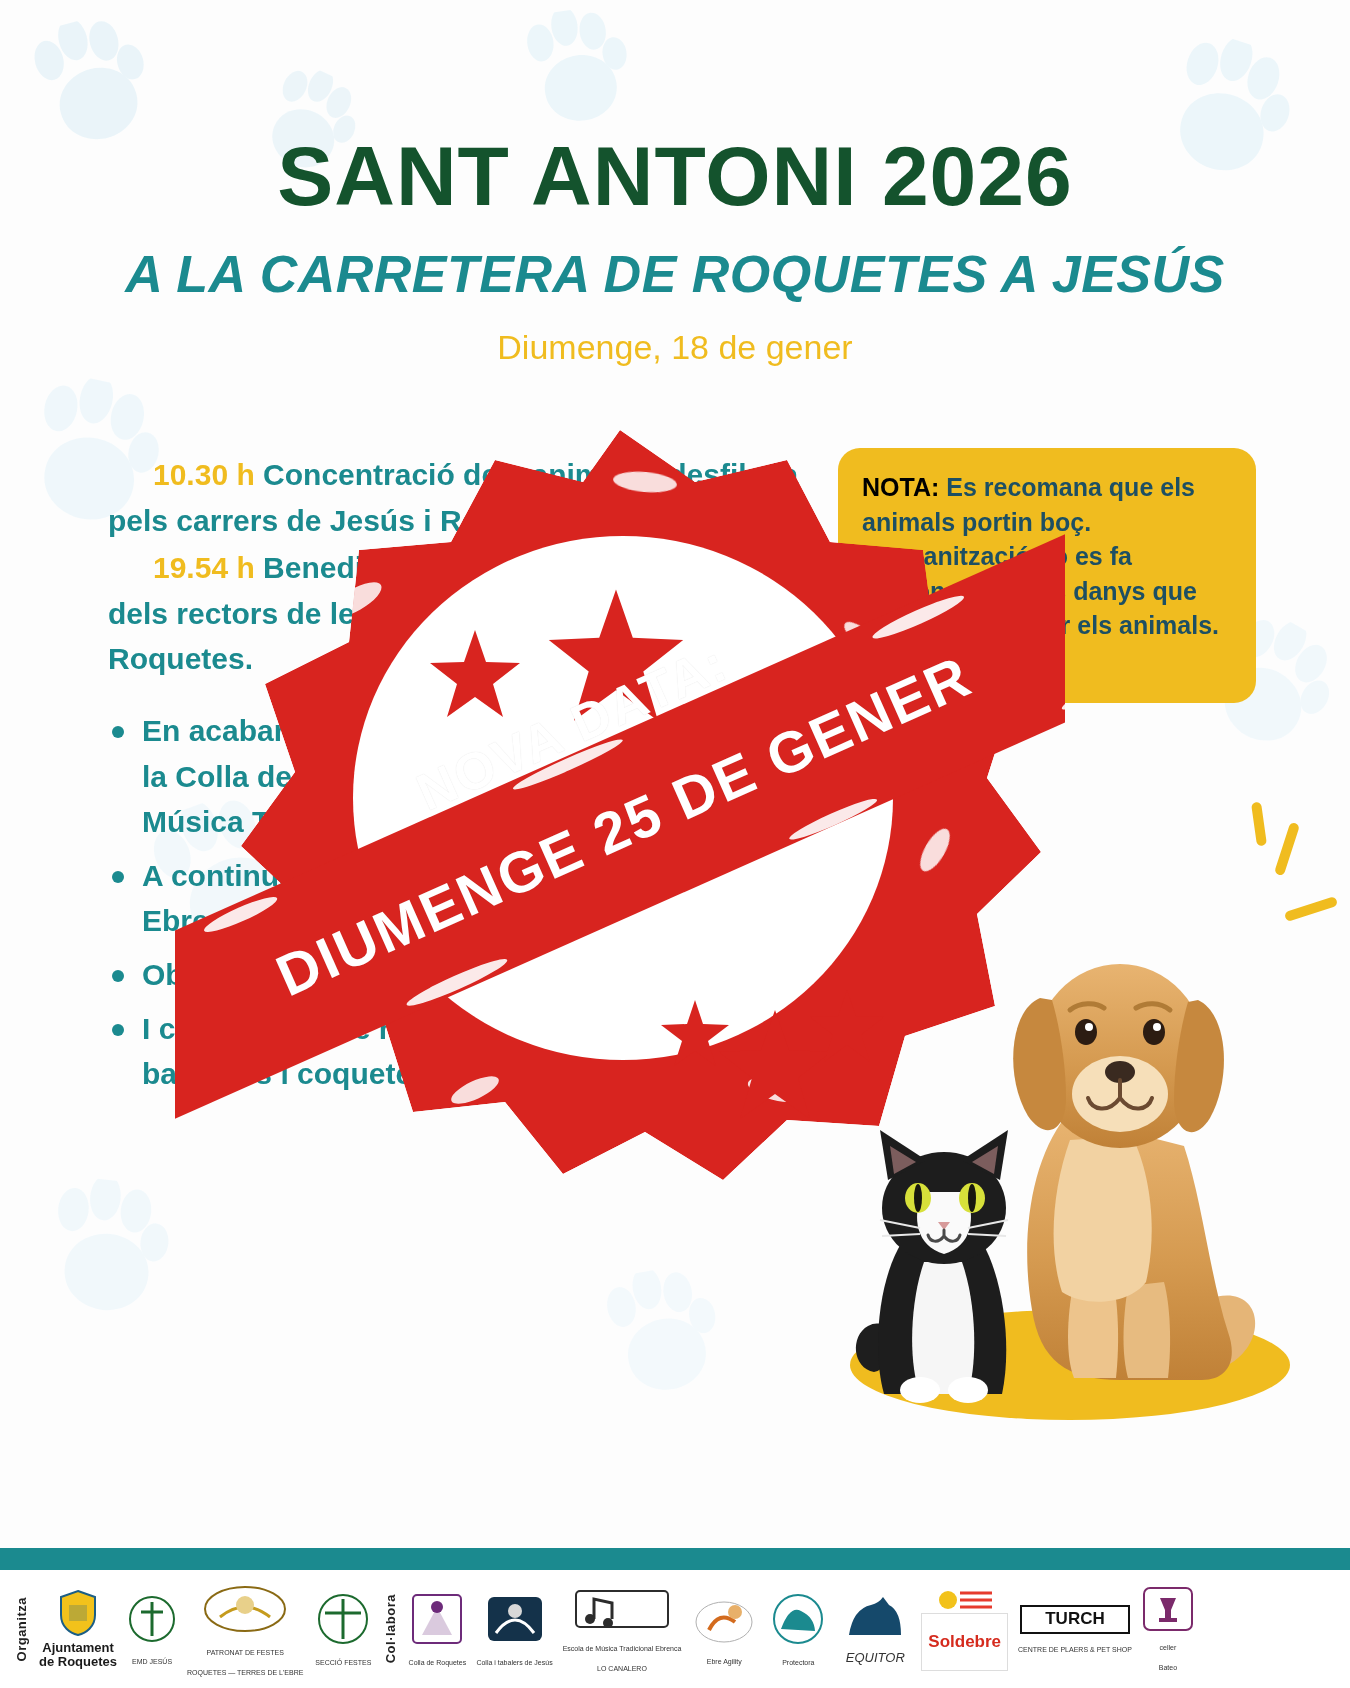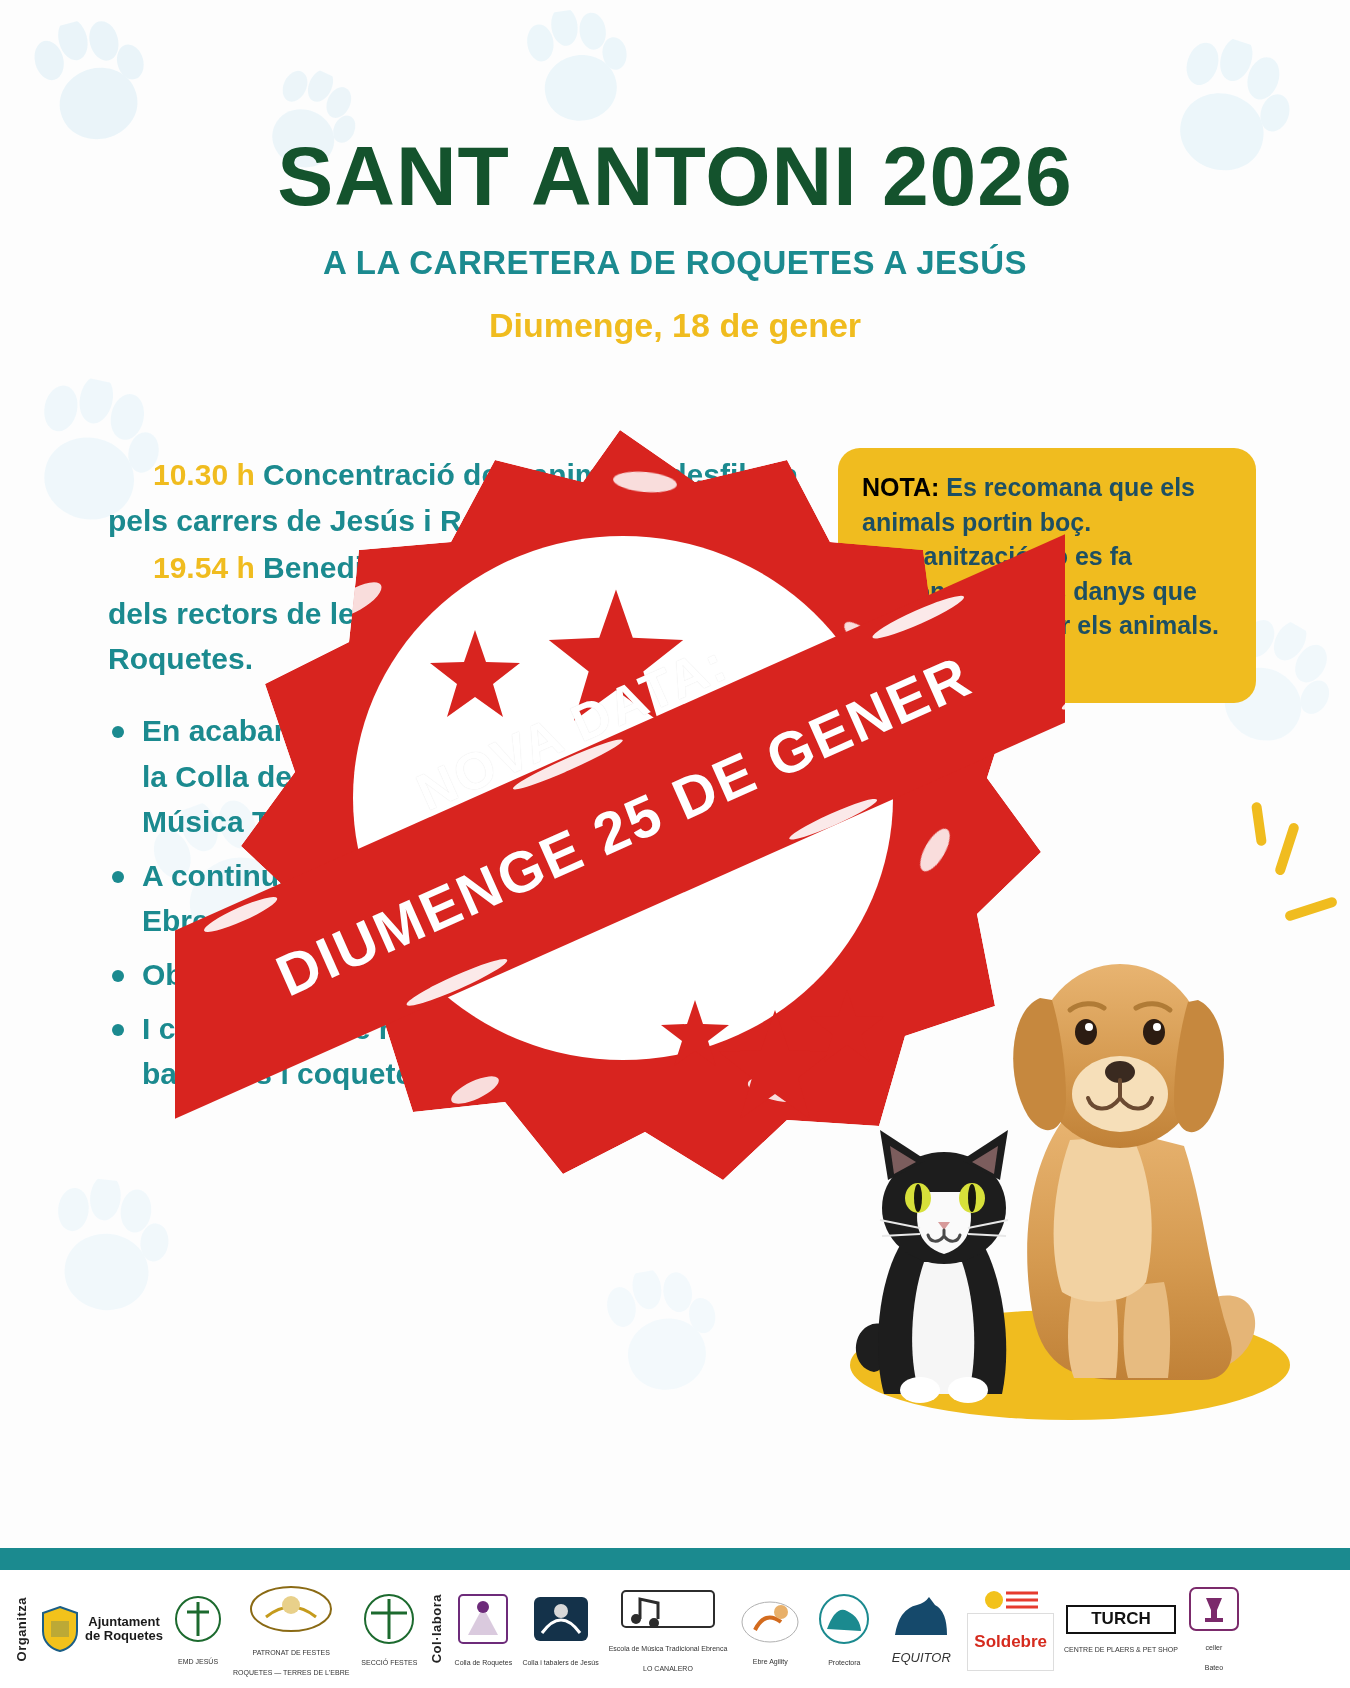--- a/index.html
+++ b/index.html
@@ -48,29 +48,30 @@
     font-size: 84px;
     font-weight: bold;
     letter-spacing: 1px;
     color: #14532d;
     line-height: 1;
     margin: 16px;
     white-space: nowrap;
   }
   .subtitle {
     margin: 26px 0 0 0;
-    font-size: 33px;
+    font-size: 52px;
     font-weight: bold;
     color: #1b8a8f;
     letter-spacing: .5px;
+    font-style: italic;
   }
   .date-line {
     margin: 24px 0 0 0;
     font-size: 34px;
-    font-weight: bold;
+    font-weight: normal;
     color: #f0bc1f;
   }
 
   
   .program {
     position: absolute;
     top: 452px;
     left: 108px;
     width: 700px;
     z-index: 3;
@@ -243,21 +244,21 @@
     color: #222;
     text-align: center;
     line-height: 1.1;
     height: 86px;
   }
   .logo .mark {
     display: flex;
     align-items: center;
     justify-content: center;
   }
-  .logo-ajt { flex-direction: row; gap: 4px; font-size: 13px; font-weight: bold; color:#1a1a1a; }
+  .logo-ajt { flex-direction: column; gap: 4px; font-size: 13px; font-weight: bold; color:#1a1a1a; }
   .logo-soldebre {
     background: #ffffff;
     border: 1px solid #ddd;
     padding: 19px 6px;
     font-size: 17px;
     color: #d52b1e;
   }
   .logo-turch {
     border: 2px solid #111;
     padding: 3px 23px;

